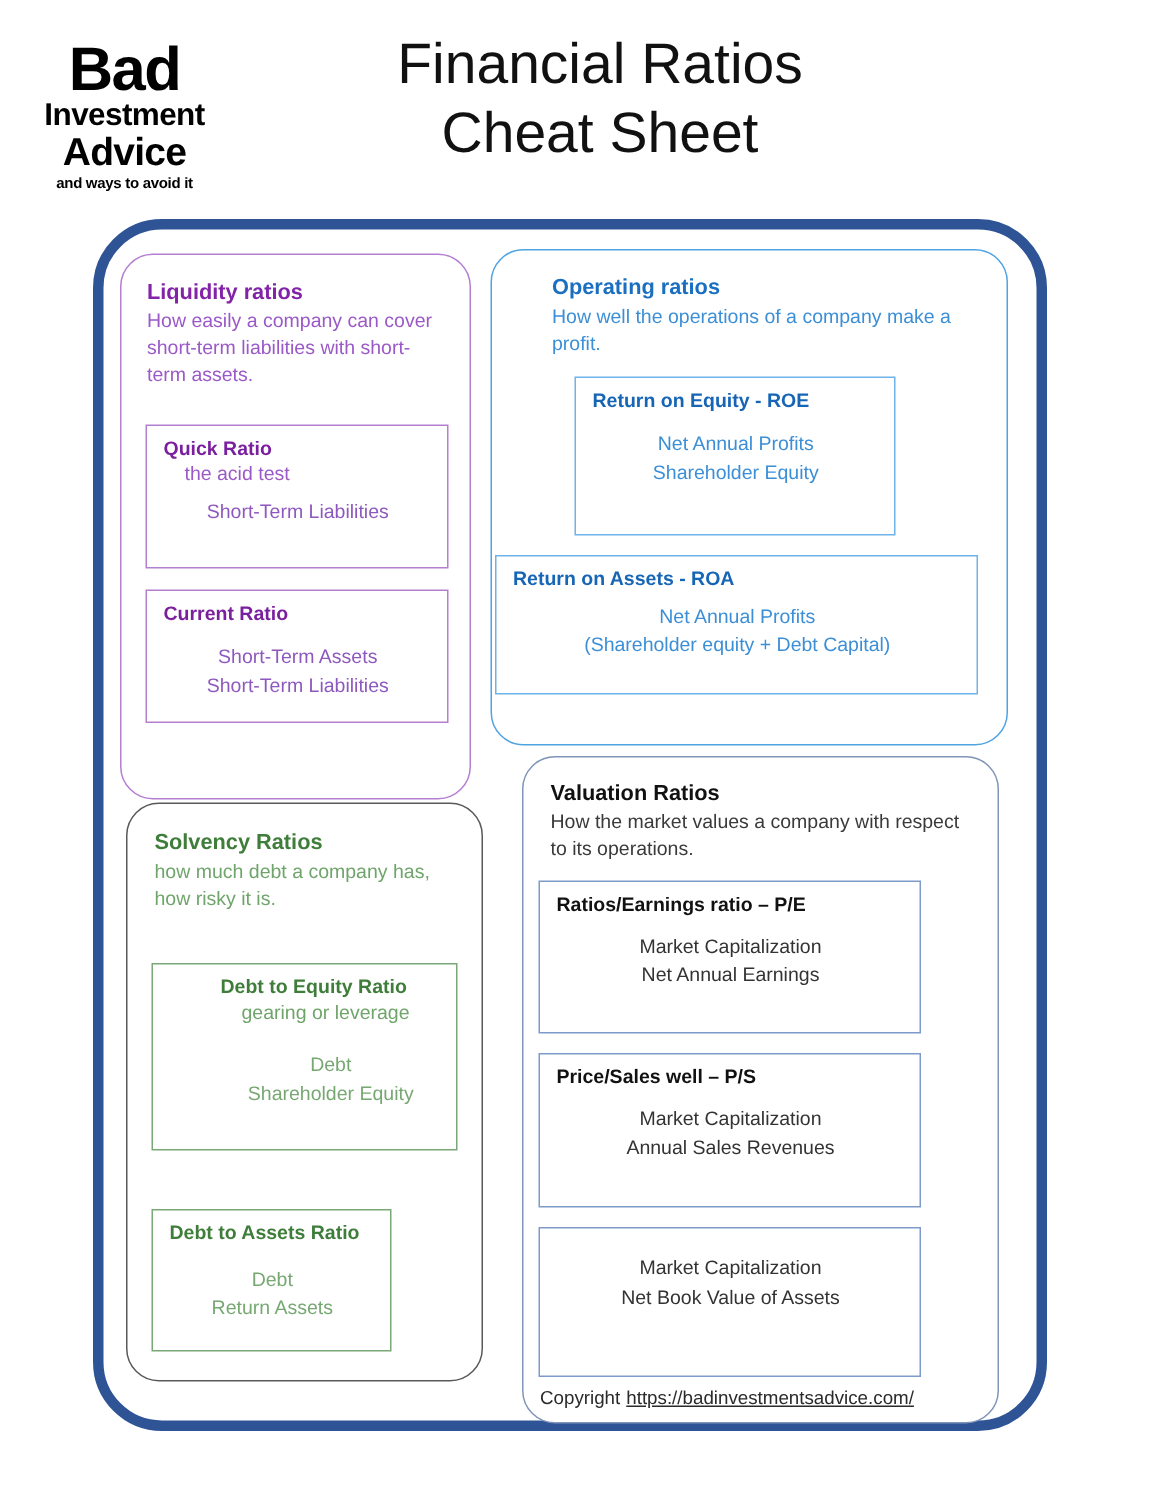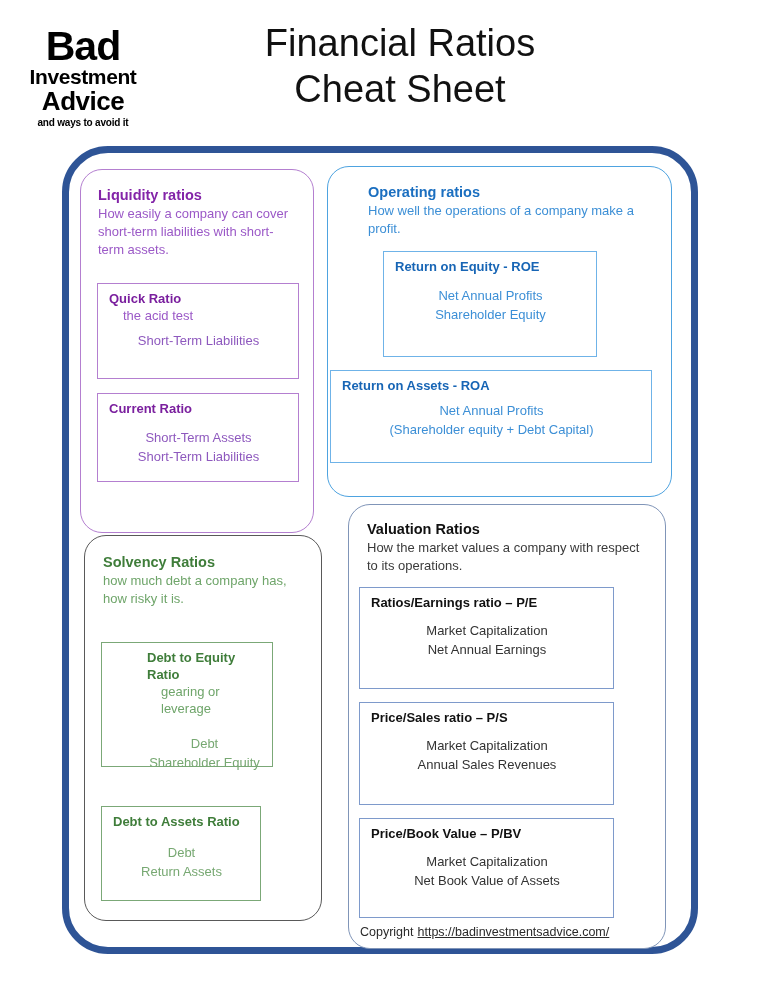--- a/index.html
+++ b/index.html
@@ -199,21 +199,21 @@
   .card-dark .num, .card-dark .den { color: #333333; }
   .card-dark .bar { background: #1A1A1A; height: 3px; }
 
   
   #card-quick    { left: 97px;  top: 283px; width: 202px; height: 96px; }
   #card-current  { left: 97px;  top: 393px; width: 202px; height: 89px; }
 
   #card-roe      { left: 383px; top: 251px; width: 214px; height: 106px; }
   #card-roa      { left: 330px; top: 370px; width: 322px; height: 93px; }
 
-  #card-d2e      { left: 101px; top: 642px; width: 172px; height: 125px; padding-left: 45px; }
+  #card-d2e      { left: 101px; top: 642px; width: 204px; height: 125px; padding-left: 45px; }
   #card-d2a      { left: 101px; top: 806px; width: 160px; height: 95px; }
 
   #card-pe       { left: 359px; top: 587px; width: 255px; height: 102px; }
   #card-ps       { left: 359px; top: 702px; width: 255px; height: 103px; }
   #card-pbv      { left: 359px; top: 818px; width: 255px; height: 100px; }
 
   
   #card-quick  .bar { width: 142px; }
   #card-current .bar{ width: 145px; }
   #card-roe    .bar { width: 138px; }
@@ -341,30 +341,29 @@
 <div id="card-pe" class="ratio-card card-dark">
   <p class="ratio-name">Ratios/Earnings ratio – P/E</p>
   <div class="formula">
     <span class="num">Market  Capitalization</span>
     <span class="bar"></span>
     <span class="den">Net Annual  Earnings</span>
   </div>
 </div>
 
 <div id="card-ps" class="ratio-card card-dark">
-  <p class="ratio-name">Price/Sales ratio – P/S</p>
+  <p class="ratio-name">Price/Sales well – P/S</p>
   <div class="formula">
     <span class="num">Market  Capitalization</span>
     <span class="bar"></span>
     <span class="den">Annual Sales Revenues</span>
   </div>
 </div>
 
 <div id="card-pbv" class="ratio-card card-dark">
-  <p class="ratio-name">Price/Book Value – P/BV</p>
   <div class="formula">
     <span class="num">Market  Capitalization</span>
     <span class="bar"></span>
     <span class="den">Net Book Value of Assets</span>
   </div>
 </div>
 
 <div id="copyright">
   <span>Copyright</span><a class="url" href="#">https://badinvestmentsadvice.com/</a>
 </div>

